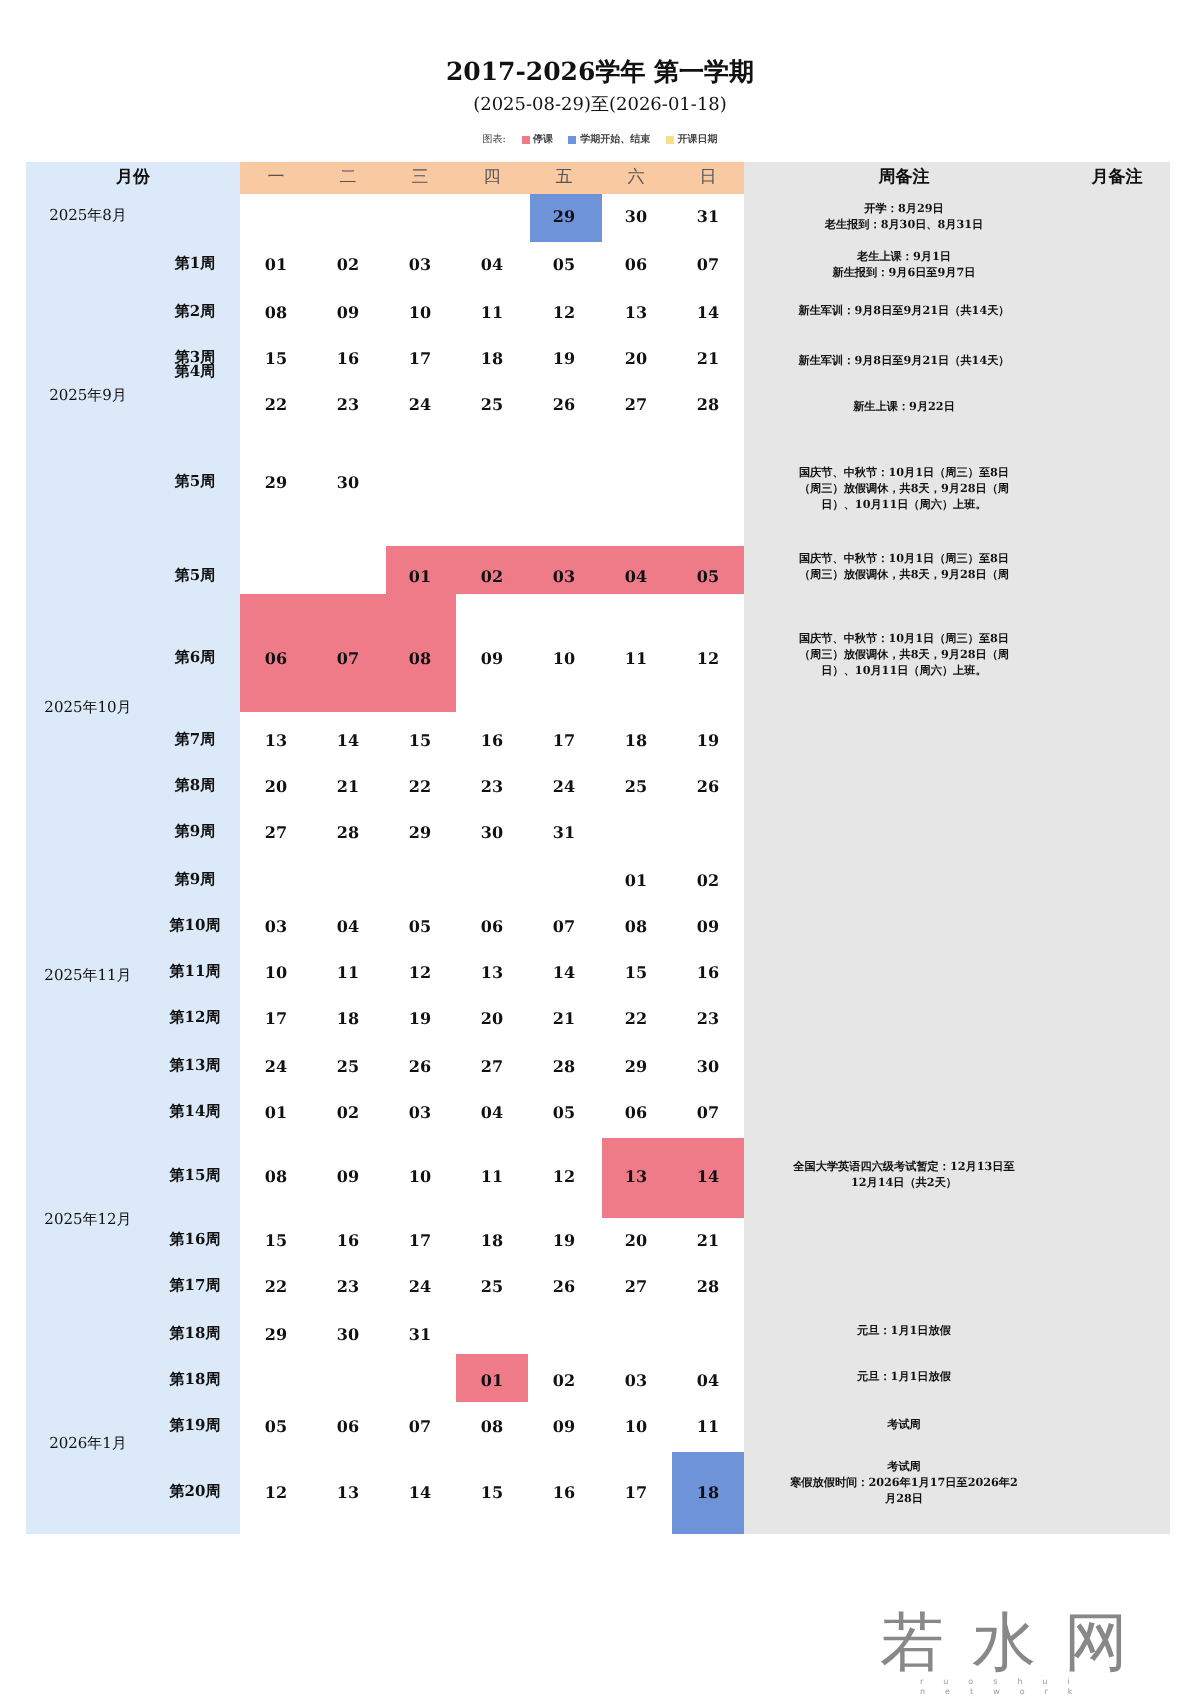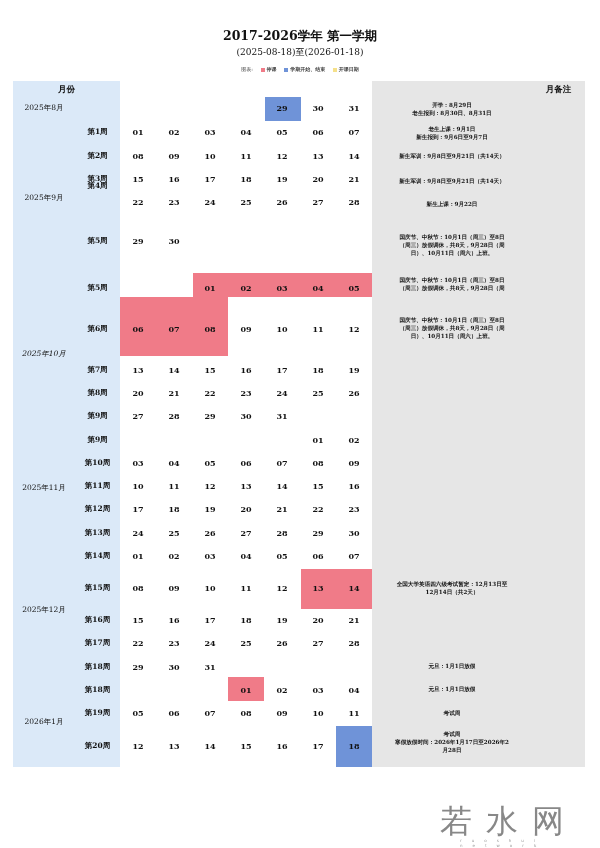--- a/index.html
+++ b/index.html
@@ -21,46 +21,48 @@
   .week-label{position:absolute;left:62px;width:45px;font-size:7.5px;font-weight:bold;text-align:center;}
   .note{position:absolute;left:359px;width:160px;font-size:5.6px;font-weight:bold;text-align:center;line-height:8px;}
   .hl{position:absolute;}
   .watermark{position:absolute;left:440px;top:800px;font-family:"DejaVu Sans",sans-serif;font-size:32px;color:#888;letter-spacing:14px;}
   .wm-sub{position:absolute;left:460px;top:838px;font-size:4px;color:#999;letter-spacing:10px;font-family:"DejaVu Sans",sans-serif;}
 </style>
 </head>
 <body>
 
 <div class="title">2017-2026学年 第一学期</div>
-<div class="subtitle">(2025-08-18)至(2026-01-18)</div>
+<div class="subtitle">(2025-08-29)至(2026-01-18)</div>
 <div class="legend">
   <span>图表:</span>
   <span><i class="lg-sw" style="background:#f07b88"></i><b>停课</b></span>
   <span><i class="lg-sw" style="background:#6f93d8"></i><b>学期开始、结束</b></span>
   <span><i class="lg-sw" style="background:#f5e08a"></i><b>开课日期</b></span>
 </div>
 
 <div class="table" id="cal">
   <div class="col-month"></div>
   <div class="col-days"></div>
   <div class="col-notes"></div>
   <div class="hdr" style="left:0;width:107px;font-weight:bold;">月份</div>
+  <div class="hdr hdr-days" id="wd"><span>一</span><span>二</span><span>三</span><span>四</span><span>五</span><span>六</span><span>日</span></div>
+  <div class="hdr" style="left:359px;width:160px;font-weight:bold;">周备注</div>
   <div class="hdr" style="left:519px;width:53px;font-weight:bold;">月备注</div>
   <div id="hl-layer">
       <div class="hl" style="left:252px;top:16px;width:36px;height:24px;background:#6f93d8;"></div>
       <div class="hl" style="left:180px;top:192px;width:179px;height:24px;background:#f07b88;"></div>
       <div class="hl" style="left:107px;top:216px;width:108px;height:59px;background:#f07b88;"></div>
       <div class="hl" style="left:288px;top:488px;width:71px;height:40px;background:#f07b88;"></div>
       <div class="hl" style="left:215px;top:596px;width:36px;height:24px;background:#f07b88;"></div>
       <div class="hl" style="left:323px;top:645px;width:36px;height:41px;background:#6f93d8;"></div>
     </div>
   <div id="rows-layer">
       <div class="month-label" style="top:22px;">2025年8月</div>
       <div class="month-label" style="top:112px;">2025年9月</div>
-      <div class="month-label" style="top:268px;font-style:italic;">2025年10月</div>
+      <div class="month-label" style="top:268px;">2025年10月</div>
       <div class="month-label" style="top:402px;">2025年11月</div>
       <div class="month-label" style="top:524px;">2025年12月</div>
       <div class="month-label" style="top:636px;">2026年1月</div>
       <div class="week-label" style="top:22px;"></div>
       <div class="cell" style="top:22px;left:251px;width:36px;">29</div>
       <div class="cell" style="top:22px;left:287px;width:36px;">30</div>
       <div class="cell" style="top:22px;left:323px;width:36px;">31</div>
       <div class="week-label" style="top:46px;">第1周</div>
       <div class="cell" style="top:46px;left:107px;width:36px;">01</div>
       <div class="cell" style="top:46px;left:143px;width:36px;">02</div>

